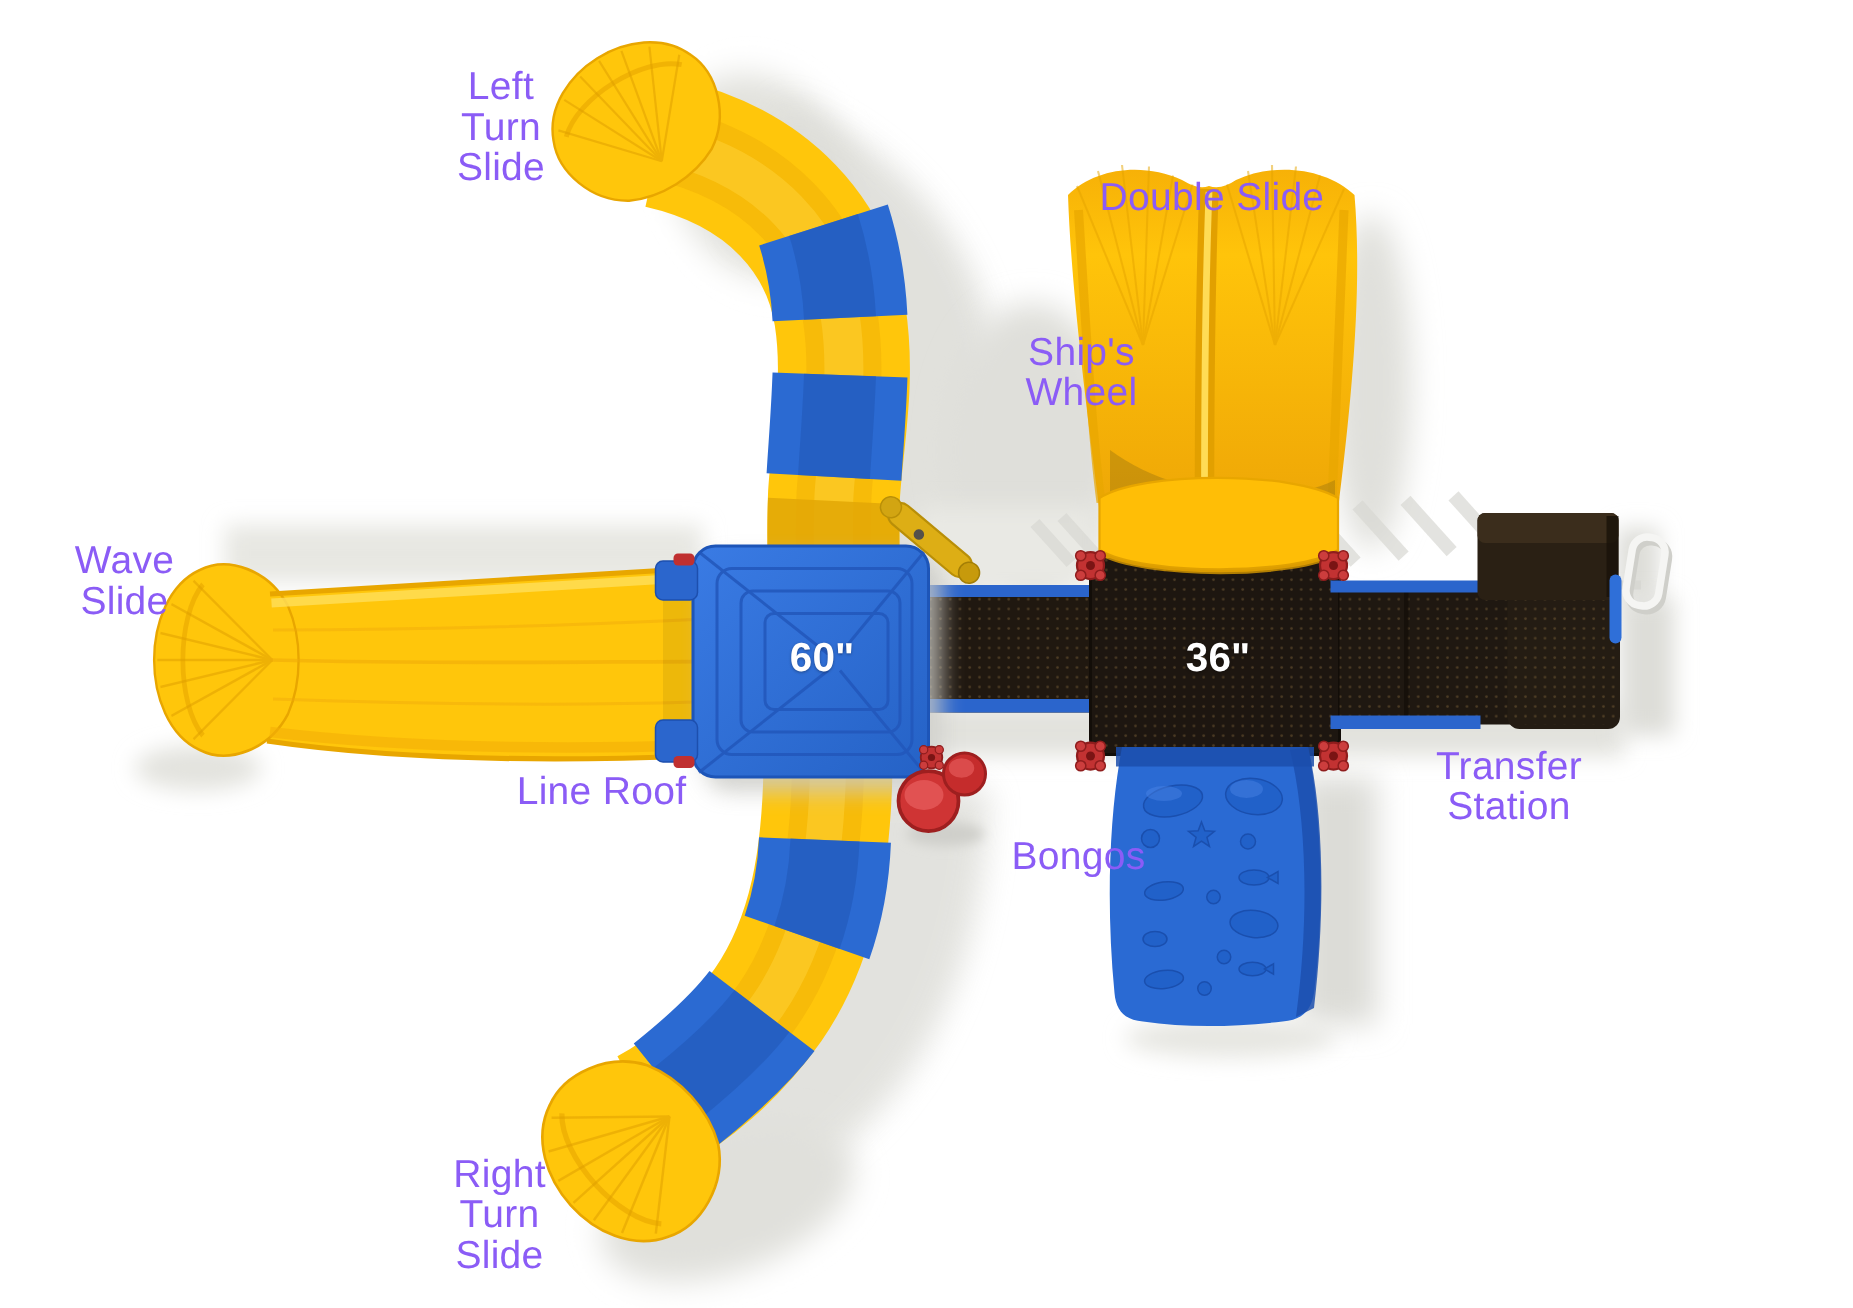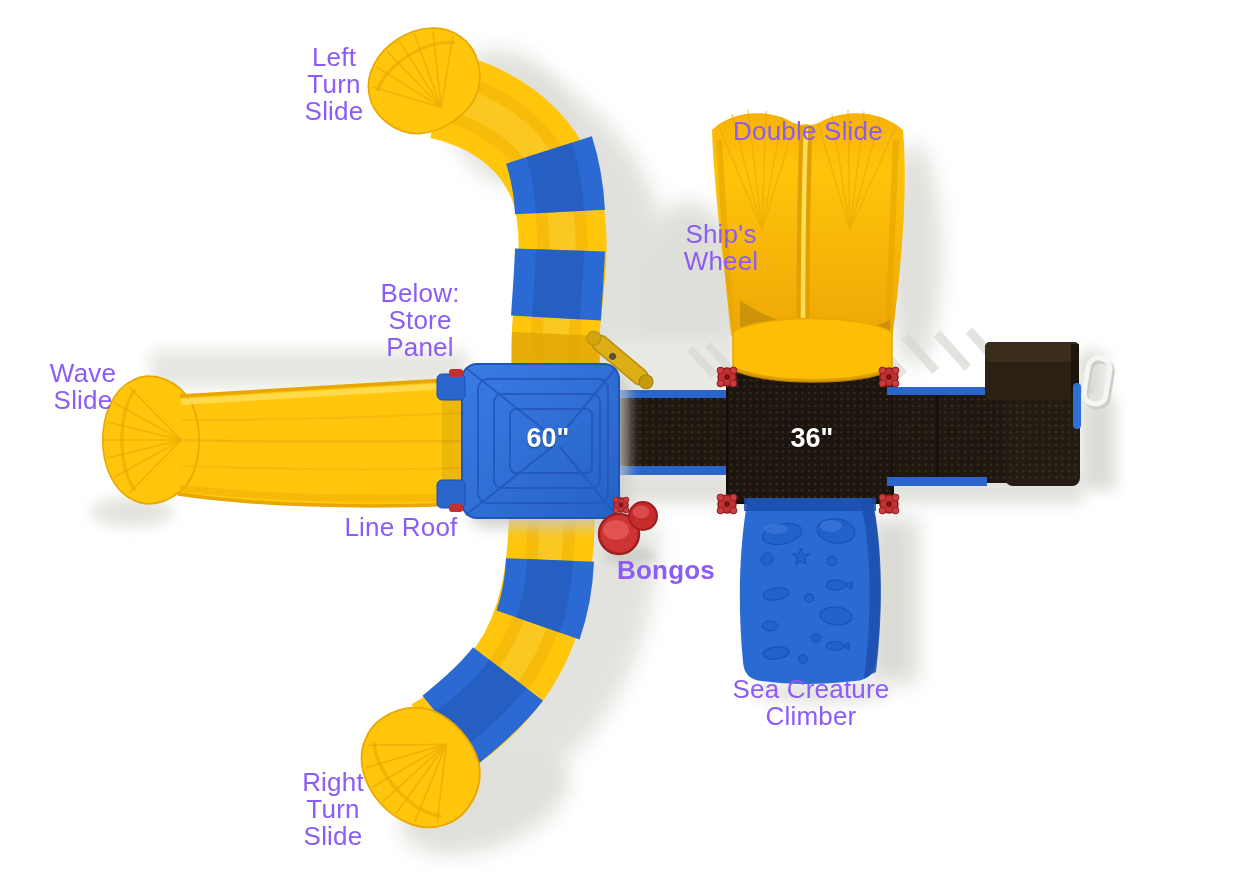--- a/index.html
+++ b/index.html
@@ -265,28 +265,25 @@
     <ellipse cx="641" cy="512" rx="8.5" ry="6.5" fill="#DD4F4F" opacity="0.9"></ellipse>
   </g>
 </svg>
 
   <div class="lbl" style="left:334px; top:44px;">Left
 Turn
 Slide</div>
   <div class="lbl" style="left:808px; top:81px;margin-top:37px;">Double Slide</div>
   <div class="lbl" style="left:677px; top:221px;margin-left:44px;">Ship's
 Wheel</div>
-  <div class="lbl" style="left:420px; top:280px;">Below:
-Store
-Panel</div>
   <div class="lbl" style="left:83px;  top:360px;">Wave
 Slide</div>
   <div class="lbl" style="left:401px; top:514px;text-align:center;">Line Roof</div>
-  <div class="lbl" style="left:666px; top:557px;font-weight:bold;">Bongos</div>
-  <div class="lbl" style="left:811px; top:676px;">Sea Creature
-Climber</div>
+  <div class="lbl" style="left:719px; top:557px;">Bongos</div>
+  <div class="lbl" style="left:1006px; top:497px;">Transfer
+Station</div>
   <div class="lbl" style="left:333px; top:753px;margin-top:16px;">Right
 Turn
 Slide</div>
 
   <div class="meas" style="left:548px; top:425px;">60"</div>
   <div class="meas" style="left:812px; top:425px;">36"</div>
 </div>
 
 </body></html>

